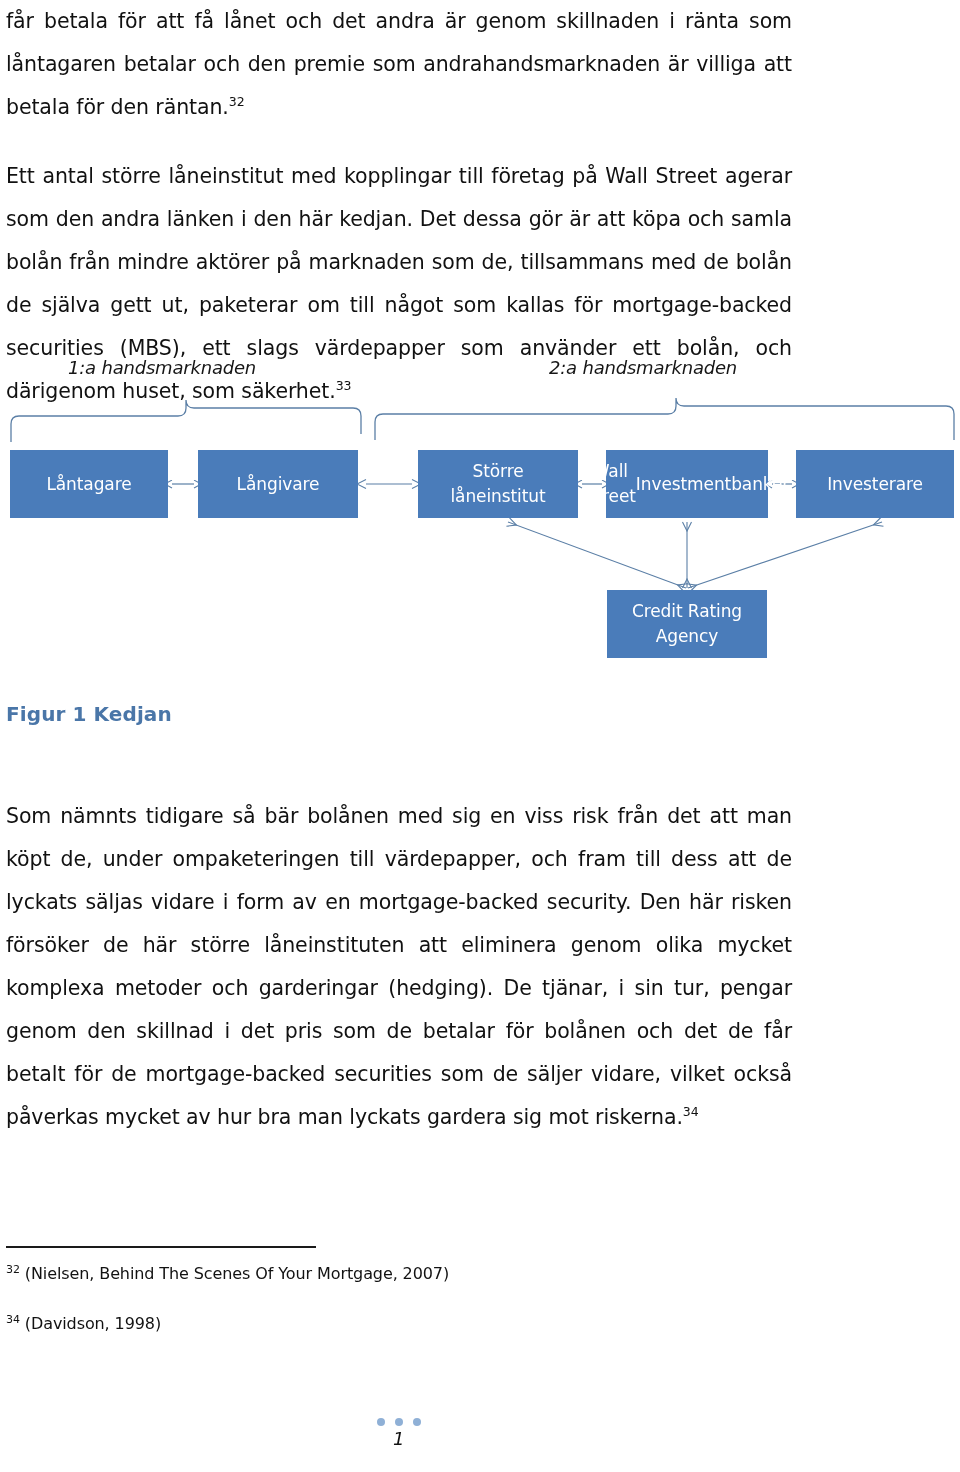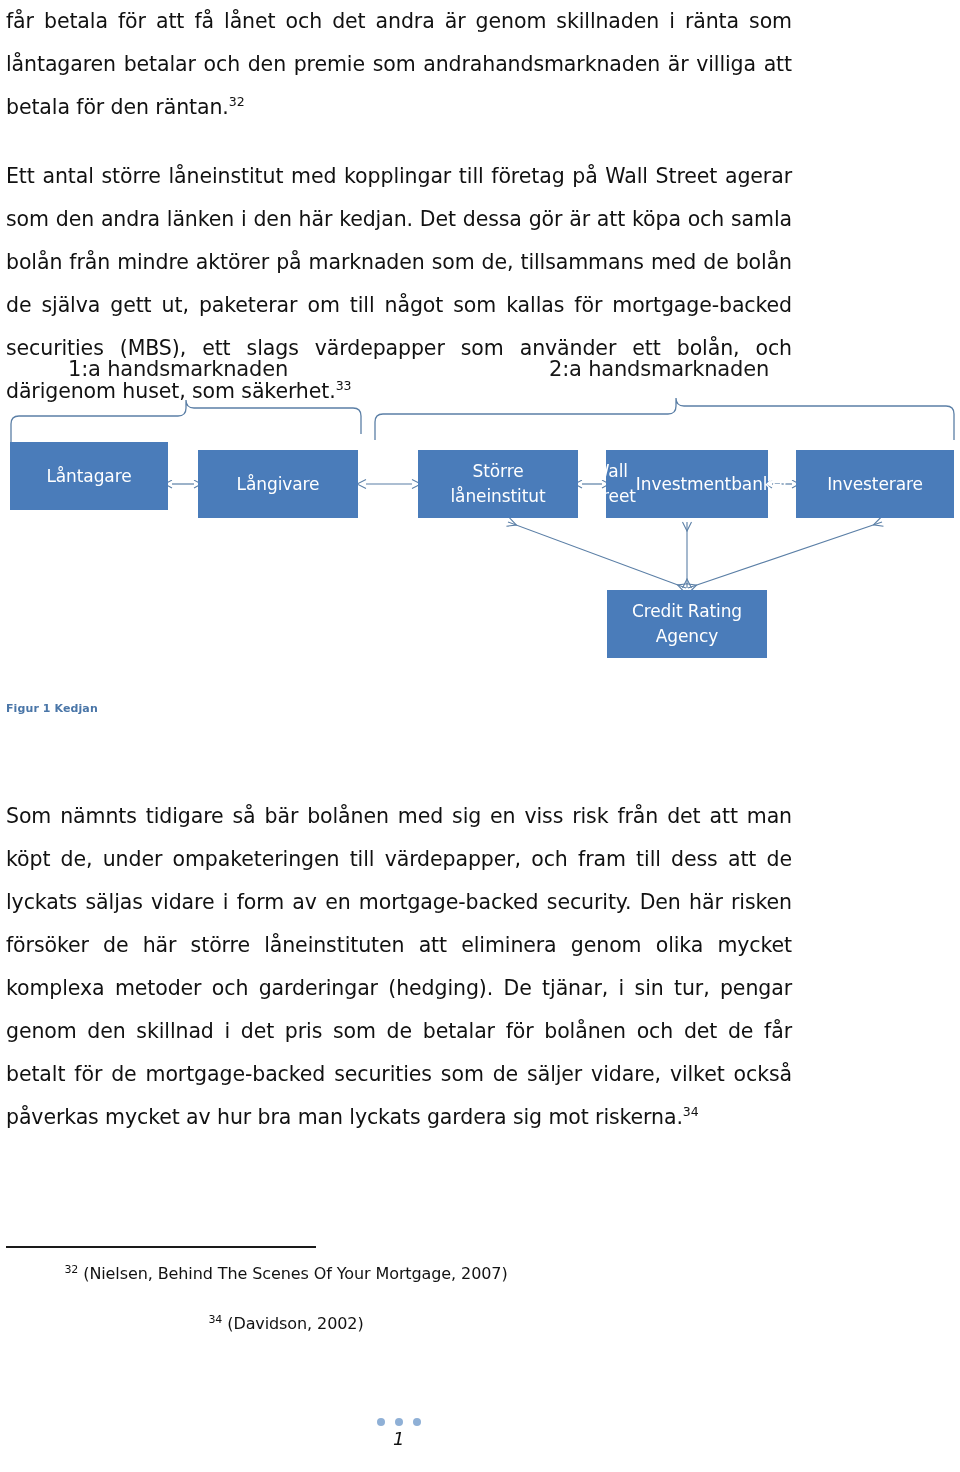--- a/index.html
+++ b/index.html
@@ -52,24 +52,25 @@
     left: 0; top: 340px;
     width: 960px; height: 400px;
   }
   .diagram {
     position: absolute;
     left: 0; top: 0;
     width: 960px; height: 340px;
   }
   .brace-label {
     position: absolute;
-    font-size: 21px;
+    font-size: 18px;
     color: #161616;
     white-space: nowrap;
     letter-spacing: -0.2px;
+    font-style: italic;
   }
   .lbl-1 { left: 68px; top: 17px; }
   .lbl-2 { left: 549px; top: 17px; }
 
   .svg-layer {
     position: absolute;
     left: 0; top: 0;
     width: 960px; height: 340px;
   }
 
@@ -79,45 +80,44 @@
     color: #ffffff;
     display: flex;
     align-items: center;
     justify-content: center;
     text-align: center;
     font-size: 17px;
     line-height: 25px;
     padding: 2px 6px;
     letter-spacing: -0.1px;
   }
-  .node.n1 { left: 10px;  top: 102px; width: 158px; height: 68px; }
+  .node.n1 { left: 10px;  top: 110px; width: 158px; height: 68px; }
   .node.n2 { left: 198px; top: 110px; width: 160px; height: 68px; }
   .node.n3 { left: 418px; top: 110px; width: 160px; height: 68px; }
   .node.n4 { left: 606px; top: 110px; width: 162px; height: 68px; }
   .node.n5 { left: 796px; top: 110px; width: 158px; height: 68px; }
   .node.n6 { left: 607px; top: 250px; width: 160px; height: 68px;
              flex-direction: column; align-items: center; }
 
   .node .l2 { display: block; }
 
   .fig-caption {
     position: absolute;
     left: 6px; top: 362px;
-    font-size: 11px;
+    font-size: 20px;
     font-weight: bold;
     color: #4a76a8;
     letter-spacing: 0.1px;
   }
 
   
   .footnotes {
     position: absolute;
     left: 6px; top: 1246px;
     width: 560px;
-    text-align: center;
   }
   .fn-rule {
     width: 310px; height: 0;
     border-top: 2px solid #1a1a1a;
     margin: 0 0 14px 0;
   }
   .fn-item {
     font-size: 16px;
     line-height: 24px;
     margin: 0 0 26px 0;
@@ -262,21 +262,21 @@
 
 
   </div>
 
   <div class="footnotes">
     <div class="fn-rule"></div>
 
     <p class="fn-item"><sup>32</sup> <span>(Nielsen, Behind The Scenes Of Your Mortgage, 2007)</span></p>
 
 
-    <p class="fn-item"><sup>34</sup> <span>(Davidson, 2002)</span></p>
+    <p class="fn-item"><sup>34</sup> <span>(Davidson, 1998)</span></p>
   </div>
 
   <div class="footer">
     <div class="dots">
       <span class="dot"></span>
       <span class="dot"></span>
       <span class="dot"></span>
     </div>
     <div class="pageno">1</div>
   </div>

